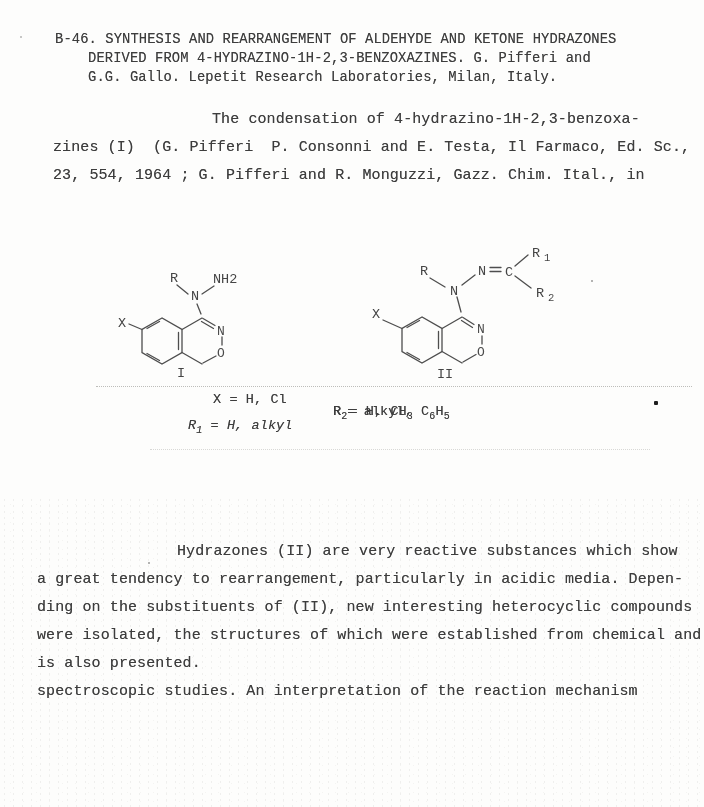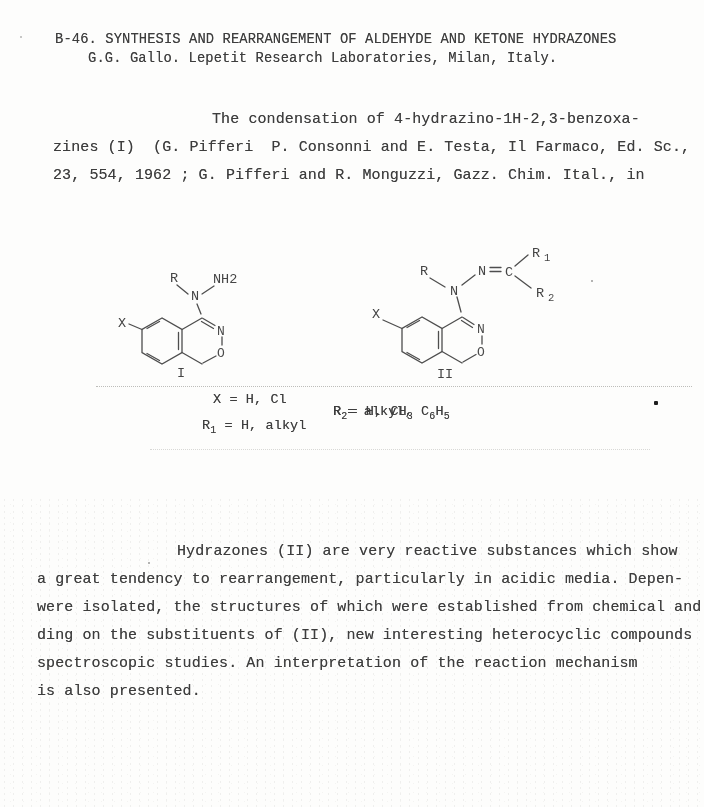--- a/index.html
+++ b/index.html
@@ -52,27 +52,28 @@
   <div id="noise-band"></div>
   <div class="scan-line" id="scan-line-1" style="left:96px; top:386px; width:596px;"></div>
   <div class="scan-line" id="scan-line-2" style="left:150px; top:449px; width:500px;"></div>
   <div class="speck" style="left:654px; top:401px; width:4px; height:4px; background:#1e1e1e;"></div>
   <div class="speck" style="left:591px; top:280px; width:2px; height:2px; background:#9a9a9a;"></div>
   <div class="speck" style="left:148px; top:562px; width:2px; height:2px; background:#9a9a9a;"></div>
   <div class="speck" style="left:20px; top:36px; width:2px; height:2px; background:#b5b5b5;"></div>
 
   <div class="title-block typed">
     <div class="line">B-46. SYNTHESIS AND REARRANGEMENT OF ALDEHYDE AND KETONE HYDRAZONES</div>
+    <div class="line cont">DERIVED FROM 4-HYDRAZINO-1H-2,3-BENZOXAZINES. G. Pifferi and</div>
     <div class="line cont">G.G. Gallo. Lepetit Research Laboratories, Milan, Italy.</div>
   </div>
 
   <div class="para typed" id="intro">
     <div class="line indent1">The condensation of 4-hydrazino-1H-2,3-benzoxa-</div>
     <div class="line">zines (I)  (G. Pifferi  P. Consonni and E. Testa, Il Farmaco, Ed. Sc.,</div>
-    <div class="line"><span class="vol">23</span><span>, 554, 1962 ; G. Pifferi and R. Monguzzi, Gazz. Chim. Ital., in</span></div>
+    <div class="line"><span class="vol">23</span><span>, 554, 1964 ; G. Pifferi and R. Monguzzi, Gazz. Chim. Ital., in</span></div>
   </div>
 
   <svg class="structure" style="left:110px; top:256px;" width="150" height="126" viewBox="0 0 150 126">
     <path d="M52,62 L32,73.5 L32,96.5 L52,108 L72,96.5 L72,73.5 Z"></path>
     <path d="M37,72.5 L49.5,65.5 M37,97.5 L49.5,104.5 M68.5,76.5 L68.5,93.5"></path>
     <path d="M72,73.5 L92,62 M93,62.5 L105,69.5 M91.5,65.5 L103.5,72.5 M112,81 L112,89 M106,100 L93,107 M92,108 L72,96.5"></path>
     <path d="M67,29 L78,38 M92,38 L104,30 M87,48 L91,58"></path>
     <path d="M19,68 L32,73.5"></path>
     <text x="60" y="26">R</text>
     <text x="81" y="44">N</text>
@@ -98,25 +99,25 @@
     <text x="168" y="57">R</text>
     <text x="180" y="61" class="small">2</text>
     <text x="4" y="78">X</text>
     <text x="109" y="93" class="ring-label">N</text>
     <text x="109" y="116" class="ring-label">O</text>
     <text x="69" y="138">II</text>
   </svg>
 
   <div class="legend-item typed" style="left:213px; top:392px;">X = H, Cl</div>
   <div class="legend-item typed" style="left:333px; top:404px;"><span>R = H, CH</span><span class="sb">3</span></div>
-  <div class="legend-item typed" style="left:202px; top:418px;"><span>R</span><span class="sb">1</span><span> = H, alkyl</span></div>
+  <div class="legend-item typed" style="left:188px; top:418px;font-style:italic;"><span>R</span><span class="sb">1</span><span> = H, alkyl</span></div>
   <div class="legend-item typed" style="left:333px; top:404px;"><span>R</span><span class="sb">2</span><span>= alkyl, C</span><span class="sb">6</span><span>H</span><span class="sb">5</span></div>
 
   <div class="para typed" id="abstract">
     <div class="line indent1">Hydrazones (II) are very reactive substances which show</div>
     <div class="line">a great tendency to rearrangement, particularly in acidic media. Depen-</div>
+    <div class="line">ding on the substituents of (II), new interesting heterocyclic compounds</div>
     <div class="line">were isolated, the structures of which were established from chemical and</div>
-    <div class="line">ding on the substituents of (II), new interesting heterocyclic compounds</div>
+    <div class="line">is also presented.</div>
     <div class="line">spectroscopic studies. An interpretation of the reaction mechanism</div>
-    <div class="line">is also presented.</div>
   </div>
 
 </div>
 
 </body></html>

